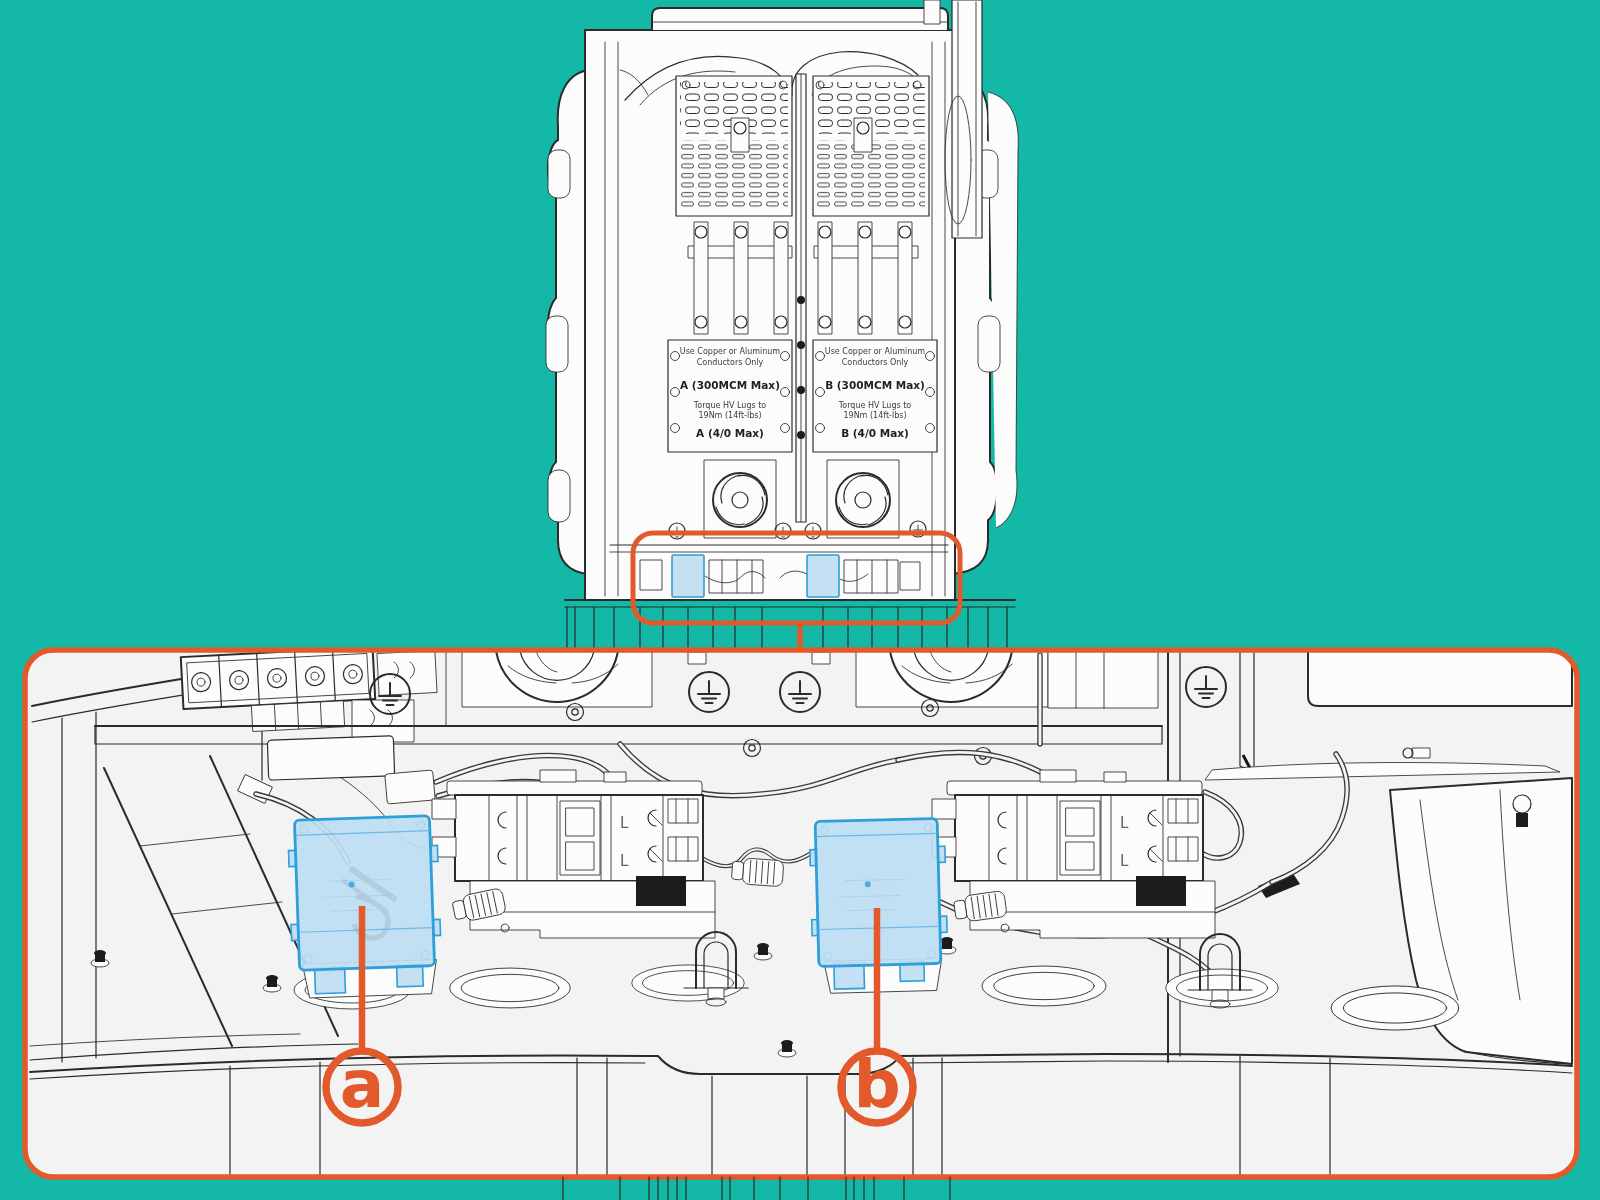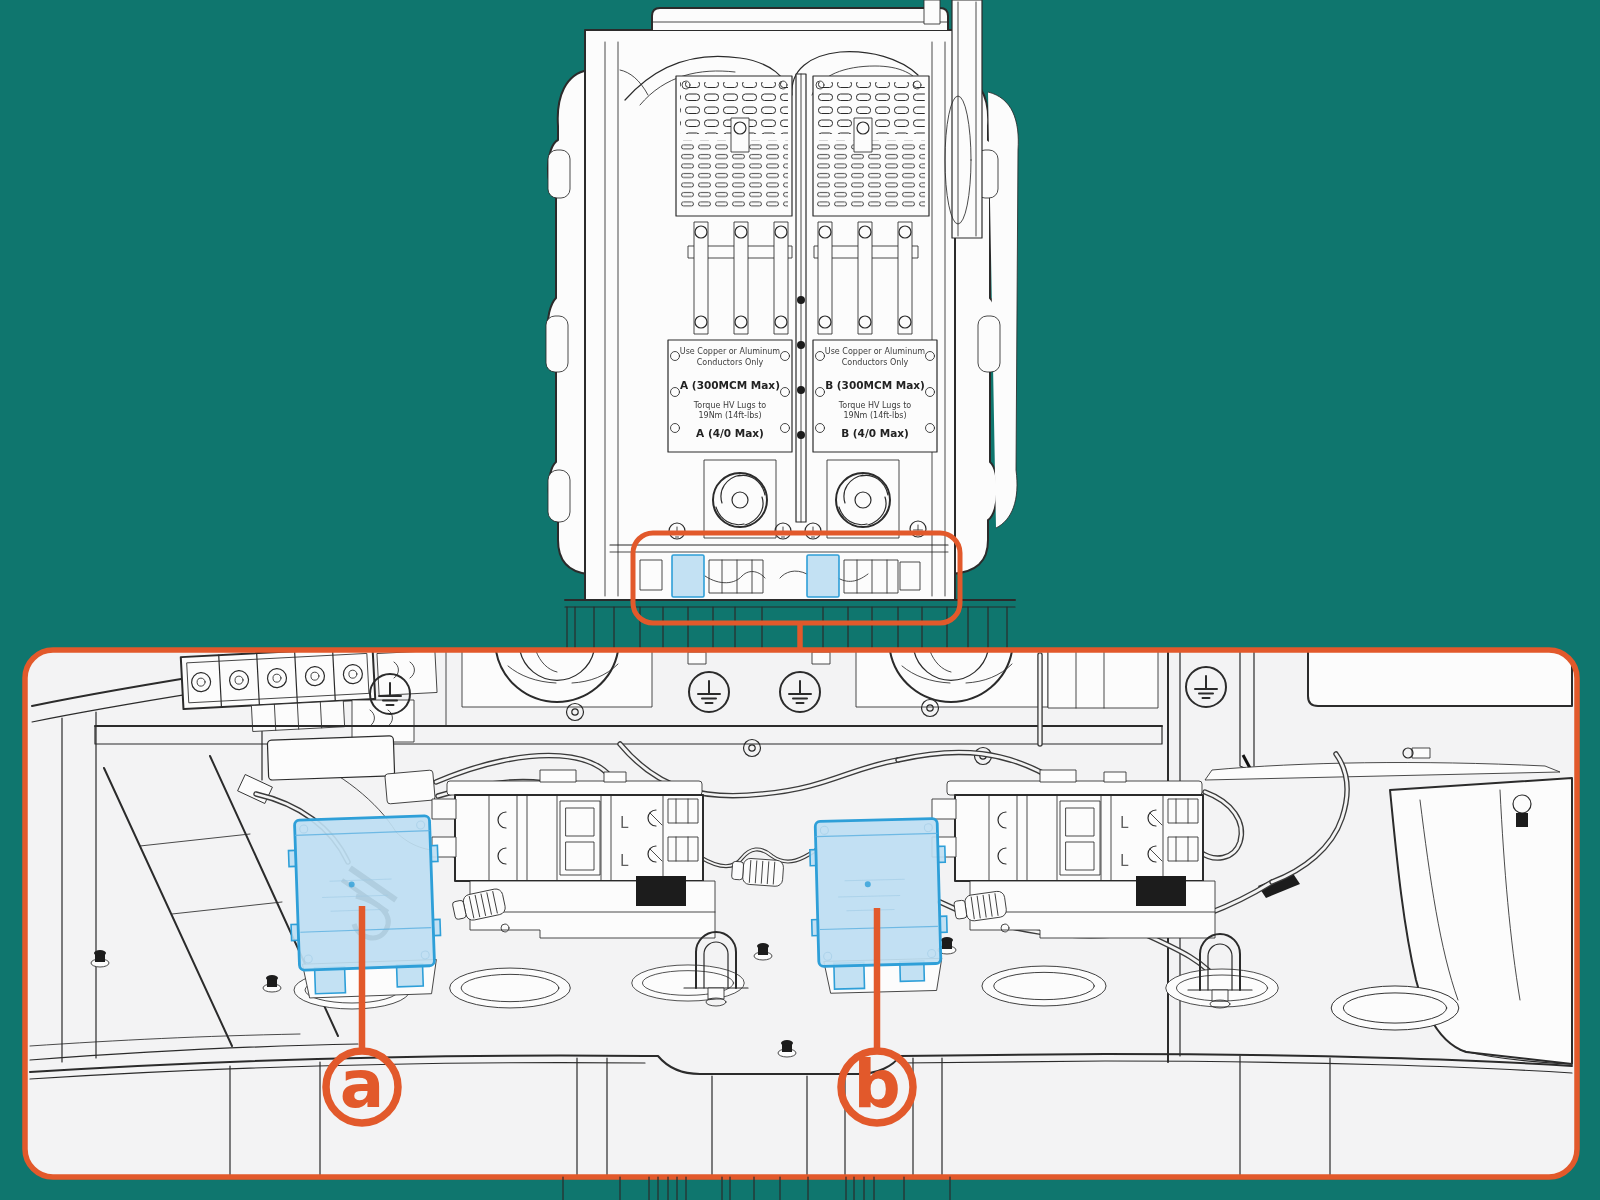--- a/index.html
+++ b/index.html
@@ -1,16 +1,16 @@
 <!DOCTYPE html>
 <html><head>
 <meta charset="utf-8">
 <style>
   html,body{margin:0;padding:0;background:#f1f1f2;}
-  .stage{width:1600px;height:1200px;position:relative;overflow:hidden;background:#0f766e;}
+  .stage{width:1600px;height:1200px;position:relative;overflow:hidden;background:#14b8a6;}
   svg{display:block}
   .s  {fill:none;stroke:#2b2b2b;stroke-width:1.2;stroke-linecap:round;stroke-linejoin:round}
   .s2 {fill:none;stroke:#2b2b2b;stroke-width:2;stroke-linecap:round;stroke-linejoin:round}
   .th {fill:none;stroke:#2b2b2b;stroke-width:.85;stroke-linecap:round;stroke-linejoin:round}
   .fw {fill:#fcfcfc;stroke:#2b2b2b;stroke-width:1.2;stroke-linejoin:round}
   .fw2{fill:#fcfcfc;stroke:#2b2b2b;stroke-width:2;stroke-linejoin:round}
   .fwt{fill:#fcfcfc;stroke:#2b2b2b;stroke-width:.85;stroke-linejoin:round}
   .dk {fill:#1c1c1c;stroke:none}
   .tube  {fill:none;stroke:#3b3b3b;stroke-width:5.5;stroke-linecap:round}
   .tubein{fill:none;stroke:#f4f4f4;stroke-width:2.8;stroke-linecap:round}

